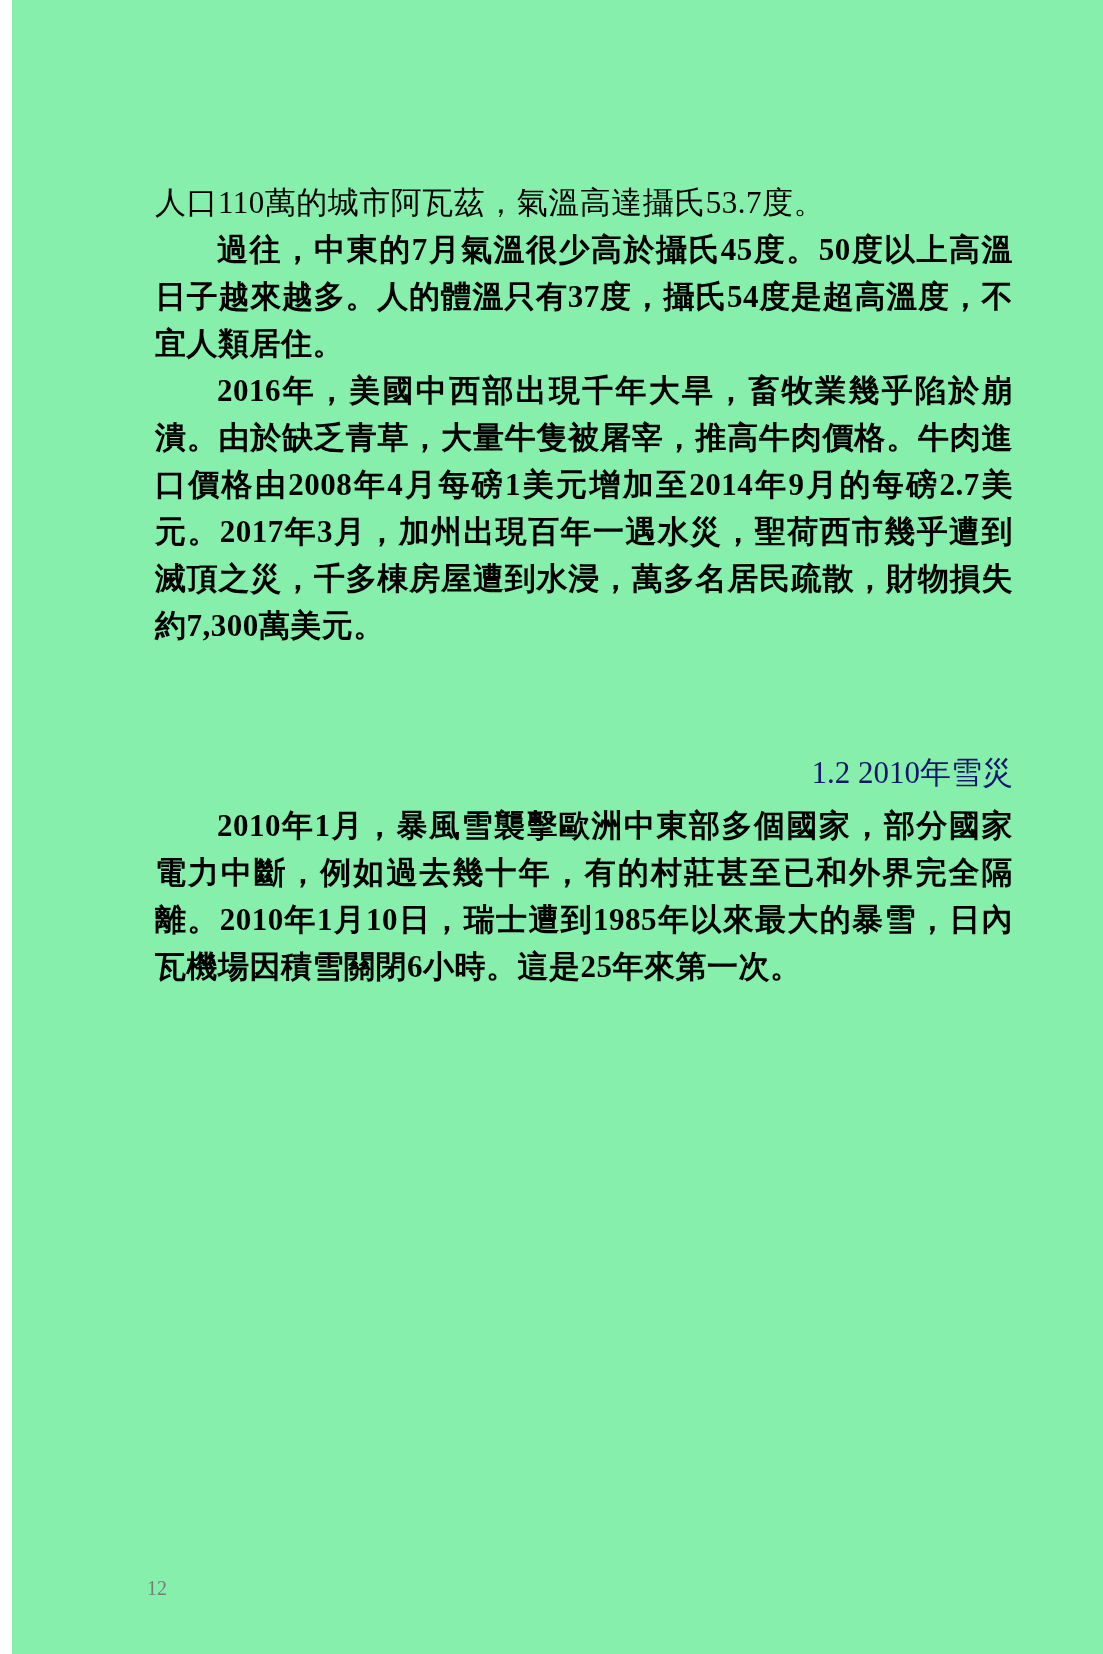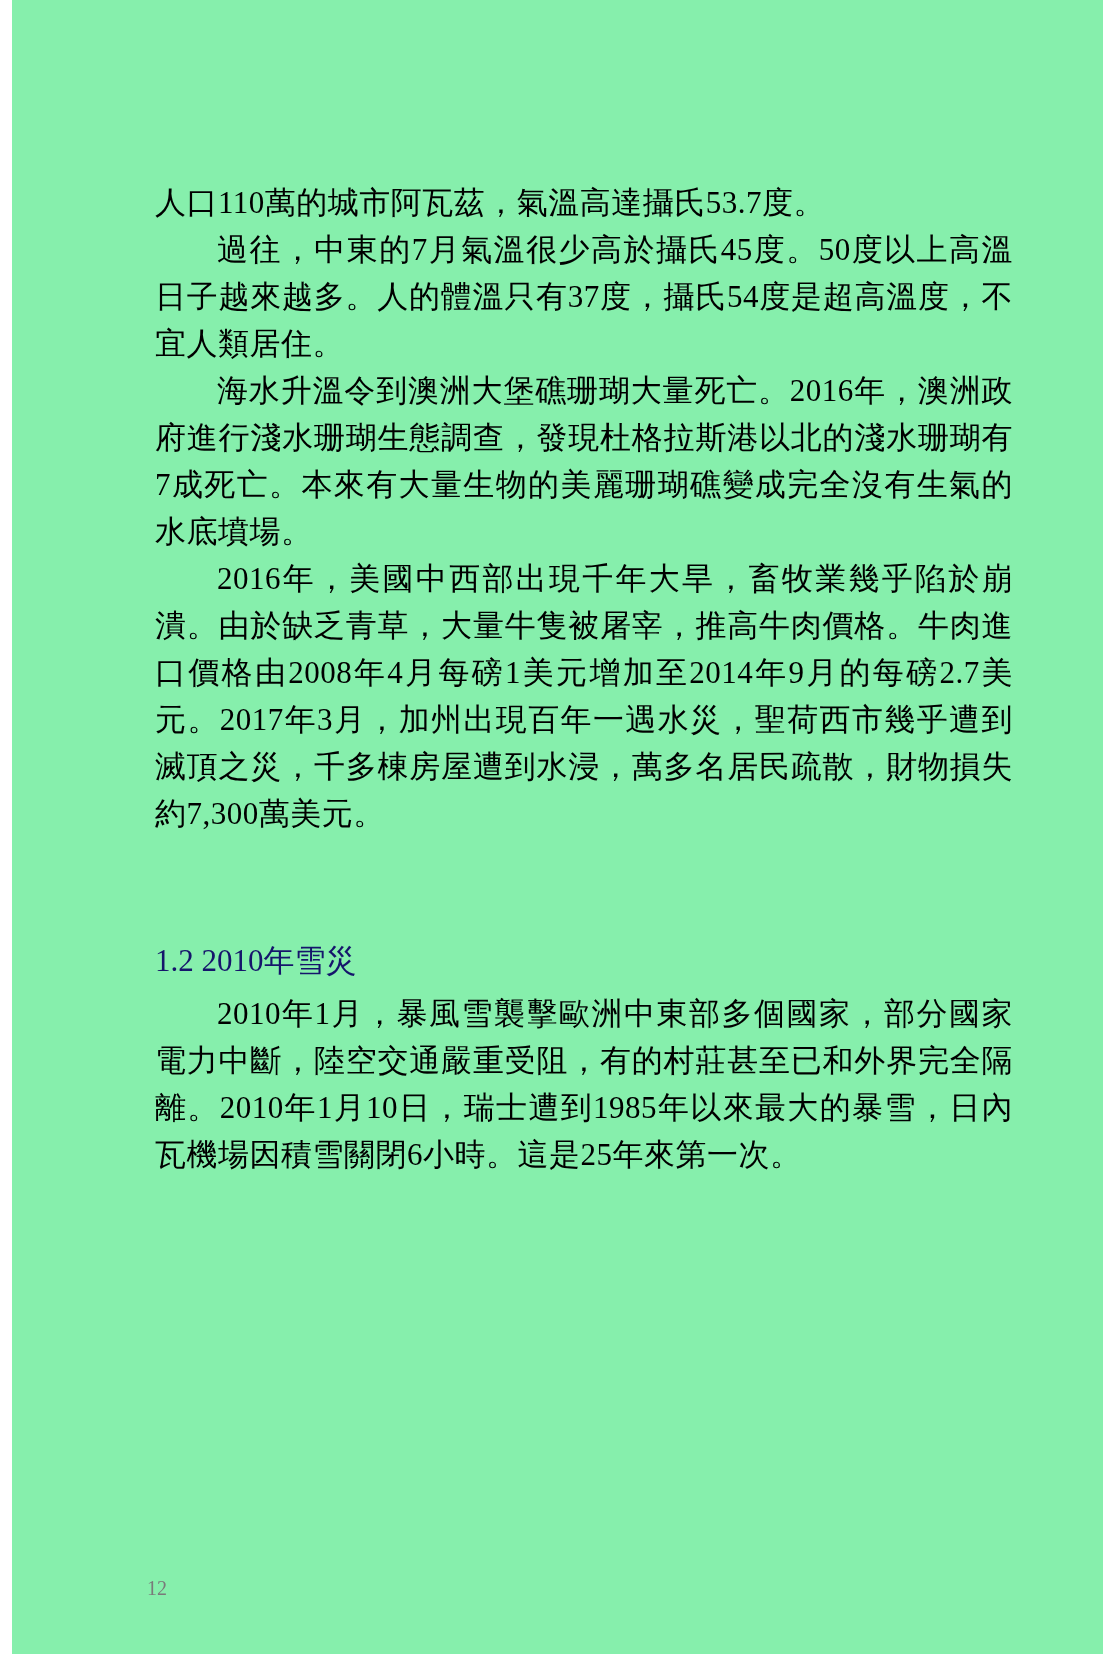--- a/index.html
+++ b/index.html
@@ -26,45 +26,45 @@
     line-height: 47px;
   }
   .paragraph {
     margin: 0;
     text-align: justify;
     text-justify: inter-ideograph;
     letter-spacing: 0.5px;
   }
   .paragraph.indent {
     text-indent: 2em;
+    font-weight: bold;
   }
   .section-heading {
     margin: 100px 0 6px 0;
     font-size: 31px;
     line-height: 47px;
     font-weight: normal;
     color: #15156b;
-    text-align: left;
+    text-align: right;
   }
   .page-number {
     position: absolute;
     left: 135px;
     top: 1572px;
     font-size: 20px;
     line-height: 32px;
     color: #7a7a7a;
     font-family: "Liberation Serif", "DejaVu Serif", serif;
   }
 </style>
 </head>
 <body>
 
 <div class="page">
   <div class="text-content" id="text-content">
       <p class="paragraph">人口110萬的城市阿瓦茲，氣溫高達攝氏53.7度。</p>
       <p class="paragraph indent">過往，中東的7月氣溫很少高於攝氏45度。50度以上高溫日子越來越多。人的體溫只有37度，攝氏54度是超高溫度，不宜人類居住。</p>
-      <p class="paragraph indent">海水升溫令到澳洲大堡礁珊瑚大量死亡。2016年，澳洲政府進行淺水珊瑚生態調查，發現杜格拉斯港以北的淺水珊瑚有7成死亡。本來有大量生物的美麗珊瑚礁變成完全沒有生氣的水底墳場。</p>
       <p class="paragraph indent">2016年，美國中西部出現千年大旱，畜牧業幾乎陷於崩潰。由於缺乏青草，大量牛隻被屠宰，推高牛肉價格。牛肉進口價格由2008年4月每磅1美元增加至2014年9月的每磅2.7美元。2017年3月，加州出現百年一遇水災，聖荷西市幾乎遭到滅頂之災，千多棟房屋遭到水浸，萬多名居民疏散，財物損失約7,300萬美元。</p>
       <h2 class="section-heading">1.2 2010年雪災</h2>
-      <p class="paragraph indent">2010年1月，暴風雪襲擊歐洲中東部多個國家，部分國家電力中斷，陸空交通嚴重受阻，有的村莊甚至已和外界完全隔離。2010年1月10日，瑞士遭到1985年以來最大的暴雪，日內瓦機場因積雪關閉6小時。這是25年來第一次。</p>
+      <p class="paragraph indent">2010年1月，暴風雪襲擊歐洲中東部多個國家，部分國家電力中斷，例如過去幾十年，有的村莊甚至已和外界完全隔離。2010年1月10日，瑞士遭到1985年以來最大的暴雪，日內瓦機場因積雪關閉6小時。這是25年來第一次。</p>
     </div>
   <div class="page-number">12</div>
 </div>
 
 </body></html>

